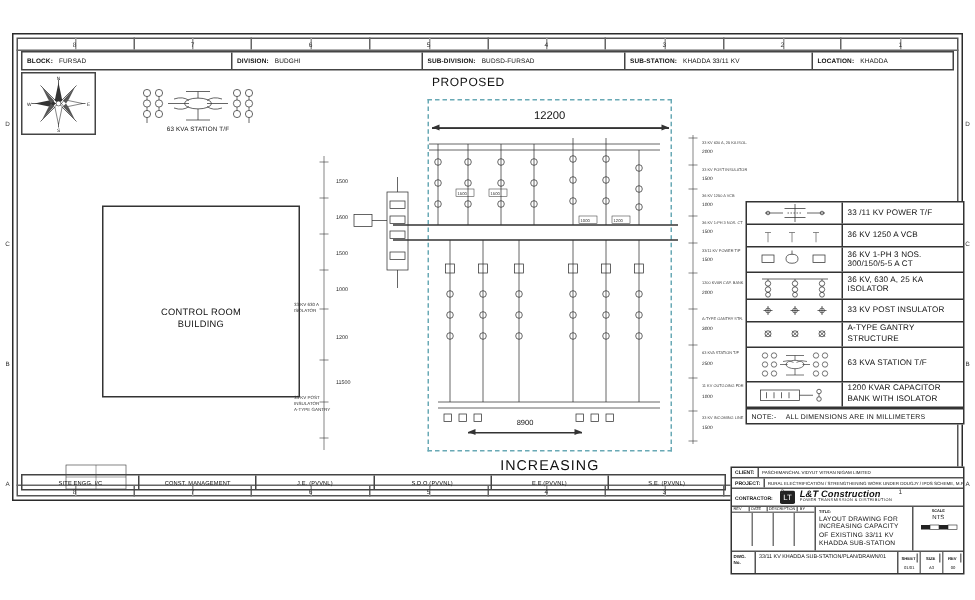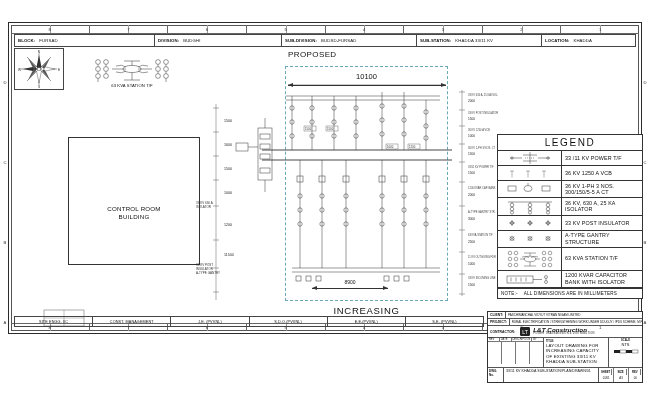--- a/index.html
+++ b/index.html
@@ -421,21 +421,21 @@
   <div class="station-tf-lbl">63 KVA STATION T/F</div>
 
   <div class="crb"></div>
   <div class="crb-lbl">
     <div>CONTROL ROOM</div>
     <div>BUILDING</div>
   </div>
 
   <div class="proposed-lbl">PROPOSED</div>
   <div class="switchyard-zone"></div>
-  <div class="dim-16200">10100</div>
+  <div class="dim-16200">12200</div>
   <div class="dim-16200-line"></div>
   <div class="dim-8900">8900</div>
   <div class="dim-8900-line"></div>
   <div class="switchyard-lbl">INCREASING</div>
 
   <svg class="schematic" viewBox="0 0 650 400">
     <g stroke="#333" fill="none" stroke-width="0.5">
 
       <line x1="262" y1="150" x2="452" y2="150" stroke-width="0.9"></line>
       <line x1="262" y1="160" x2="452" y2="160" stroke-width="0.9"></line>
@@ -619,21 +619,20 @@
 
     <g font-family="Liberation Sans, sans-serif" font-size="2.8" fill="#333">
       <text x="305" y="130">1500</text>
       <text x="327" y="130">1500</text>
       <text x="387" y="148">1000</text>
       <text x="409" y="148">1200</text>
     </g>
   </svg>
 
   <div class="legend">
-    <div class="legend-title">LEGEND</div>
 
     <div class="legend-row">
       <div class="legend-sym">
         <svg width="56" height="14" viewBox="0 0 56 14">
             <g stroke="#333" fill="none" stroke-width="0.5">
           <line x1="8" y1="7" x2="20" y2="7"></line>
               <line x1="36" y1="7" x2="48" y2="7"></line>
           <line x1="28" y1="1" x2="28" y2="13"></line>
           <line x1="21" y1="4" x2="35" y2="4"></line>
               <line x1="21" y1="10" x2="35" y2="10"></line>

